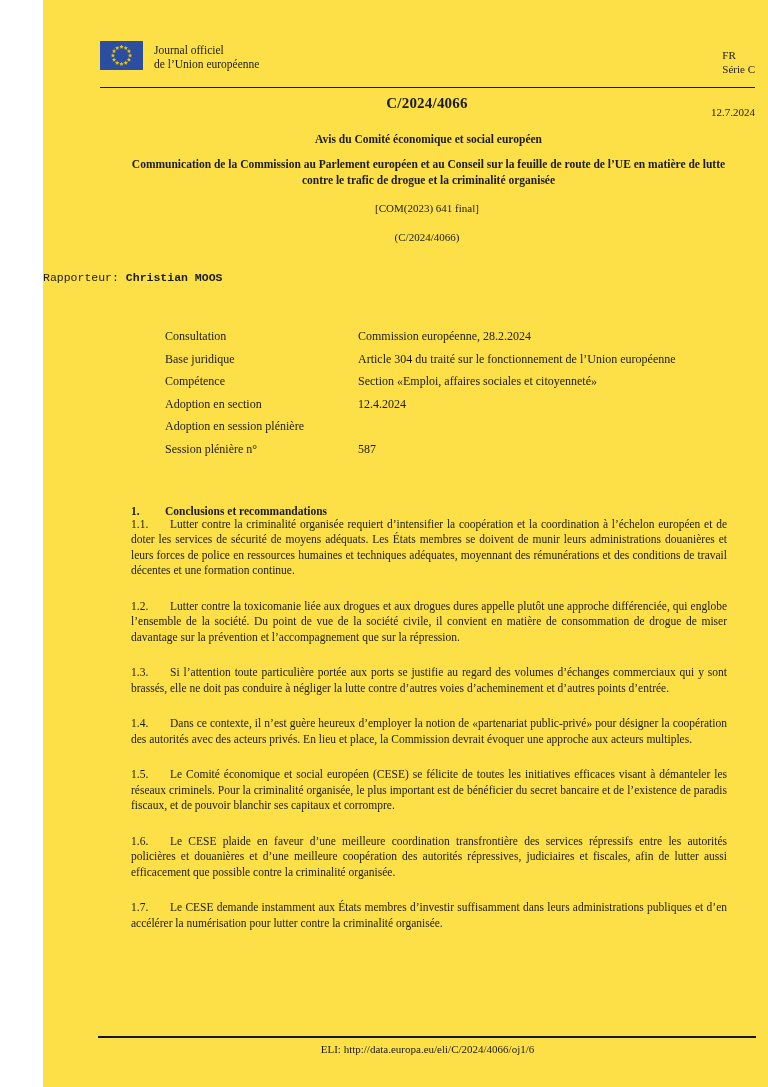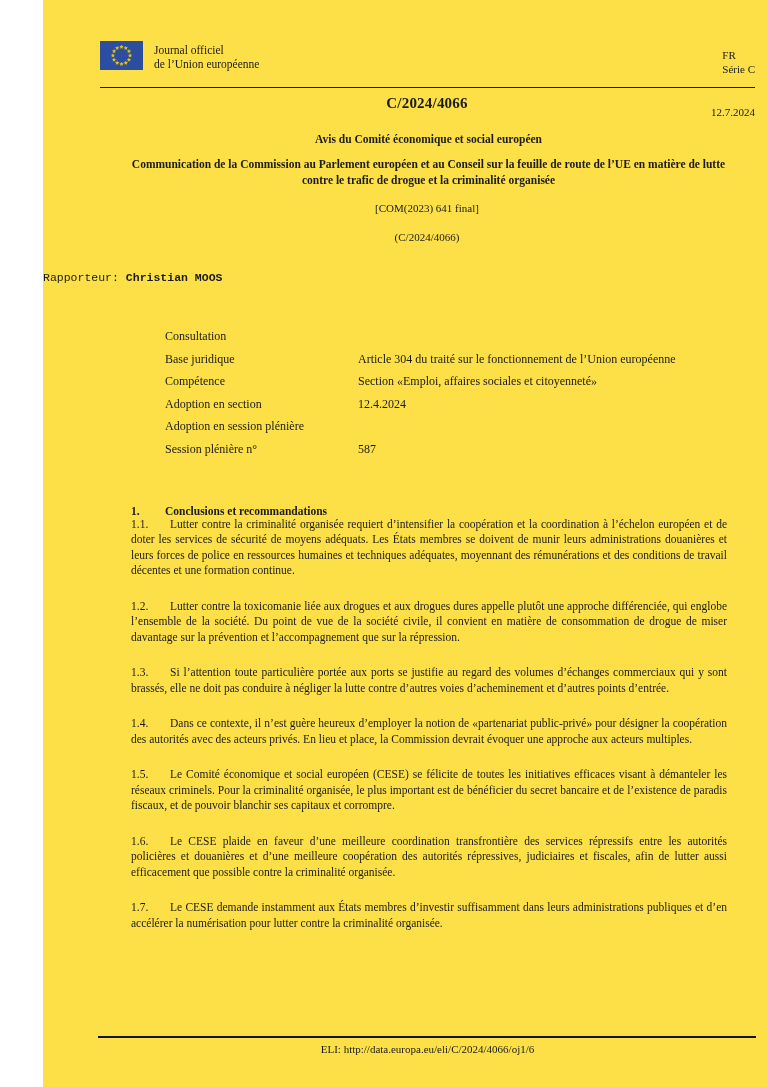--- a/index.html
+++ b/index.html
@@ -145,20 +145,21 @@
   <div class="com-ref">[COM(2023) 641 final]</div>
   <div class="doc-ref">(C/2024/4066)</div>
   <div class="rapporteur">
     <span>Rapporteur:</span>
     <b>Christian MOOS</b>
   </div>
 
   <div class="info-table">
     <div class="info-row">
       <span class="info-label">Consultation</span>
+      <span class="info-value">Commission européenne, 28.2.2024</span>
     </div>
     <div class="info-row">
       <span class="info-label">Base juridique</span>
       <span class="info-value">Article 304 du traité sur le fonctionnement de l’Union européenne</span>
     </div>
     <div class="info-row">
       <span class="info-label">Compétence</span>
       <span class="info-value">Section «Emploi, affaires sociales et citoyenneté»</span>
     </div>
     <div class="info-row">

